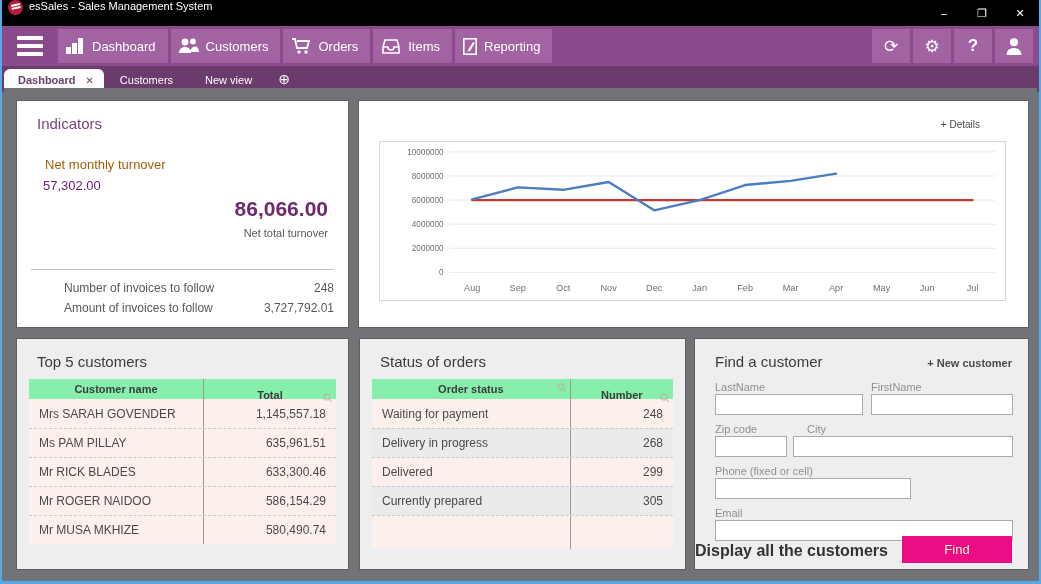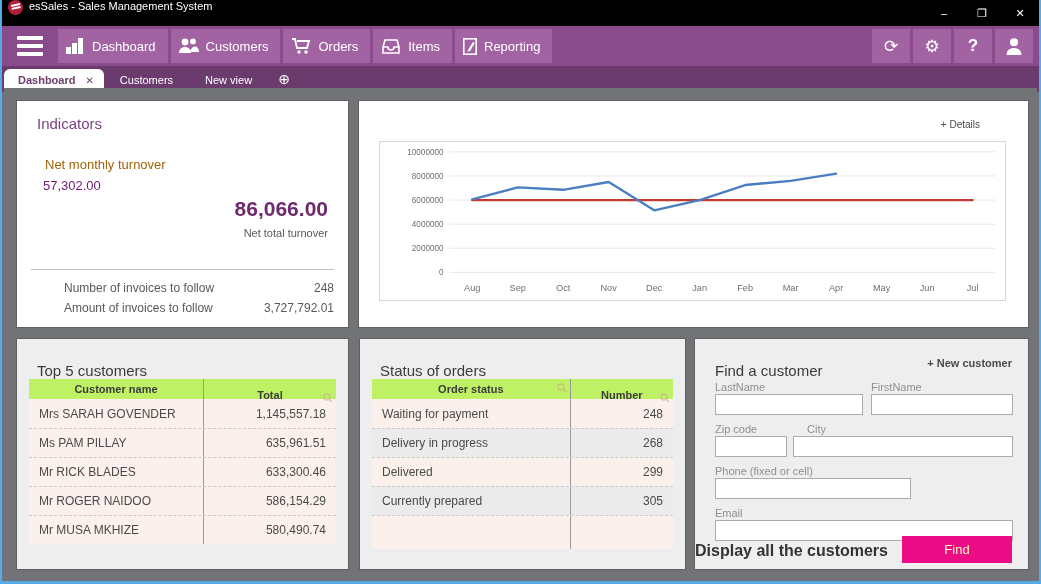--- a/index.html
+++ b/index.html
@@ -61,37 +61,37 @@
   
   .content{ position:absolute; top:88px; left:2px; right:2px; bottom:0; background:#717376; }
   .panel{ position:absolute; background:#fff; border:1px solid #5d5f61; }
   .panel.gray{ background:#efeeee; }
   #panel-indicators{ left:12px; top:12px; width:333px; height:228px; }
   #panel-chart{ left:354px; top:12px; width:671px; height:228px; }
   #panel-top5{ left:12px; top:250px; width:333px; height:232px; }
   #panel-status{ left:355px; top:250px; width:327px; height:232px; }
   #panel-find{ left:690px; top:250px; width:335px; height:232px; }
   .panel-title{ font-size:15px; color:#7b3f7e; position:absolute; left:20px; top:14px; }
-  .panel-title.dark{ color:#3b3b3b;margin-top:9px; }
+  .panel-title.dark{ color:#3b3b3b; }
   .link-sm{ position:absolute; font-size:10px; color:#4a4a4a; cursor:pointer; }
   
   .ind-label{ position:absolute; left:28px; top:56px; font-size:13px; color:#a16207; }
   .ind-value{ position:absolute; left:26px; top:77px; font-size:13px; color:#701a75; }
   .ind-big{ position:absolute; right:20px; top:96px; font-size:21px; font-weight:bold; color:#6d2a6e; }
   .ind-big-label{ position:absolute; right:20px; top:126px; font-size:11px; color:#595959; }
   .ind-divider{ position:absolute; left:14px; right:14px; top:168px; border-top:1px solid #c2c2c2; }
   .ind-row{ position:absolute; left:14px; right:14px; display:flex; justify-content:space-between; font-size:12px; color:#595959;margin-left:33px; }
   .ind-row.r1{ top:180px; }
   .ind-row.r2{ top:200px; }
   
   .chart-box{ position:absolute; left:20px; right:22px; top:40px; bottom:26px; border:1px solid #d6d6d6; background:#fff; }
   .chart-box svg{ width:100%; height:100%; display:block; }
   
   .mini-table{ position:absolute; left:12px; right:12px; top:40px; }
-  .mt-header{ display:flex; background:#bef264; font-size:11px; font-weight:bold; color:#3c3c3c; height:20px; align-items:center; position:relative; }
+  .mt-header{ display:flex; background:#86efac; font-size:11px; font-weight:bold; color:#3c3c3c; height:20px; align-items:center; position:relative; }
   .mt-row{ display:flex; font-size:12px; color:#4a4a4a; height:29px; align-items:center; border-top:1px dashed #c9c9c9; }
   .mt-row.pink{ background:#fbf0ec; }
   .mt-row.gray{ background:#ebebeb; }
   .mt-c1{ padding-left:10px; border-right:1px solid #9a9a9a; height:100%; display:flex; align-items:center; }
   .mt-c2{ text-align:right; padding-right:10px; flex:1; }
   .mt-h1{ text-align:center; border-right:1px solid #9a9a9a; height:100%; display:flex; align-items:center; justify-content:center; position:relative; }
   .mt-h2{ text-align:center; flex:1; position:relative;margin-top:12px; }
   .mag{ position:absolute; right:3px; top:4px; width:10px; height:10px; opacity:.55; }
   .top5 .mt-c1,.top5 .mt-h1{ width:57%; }
   .status .mt-c1,.status .mt-h1{ width:66%; }

